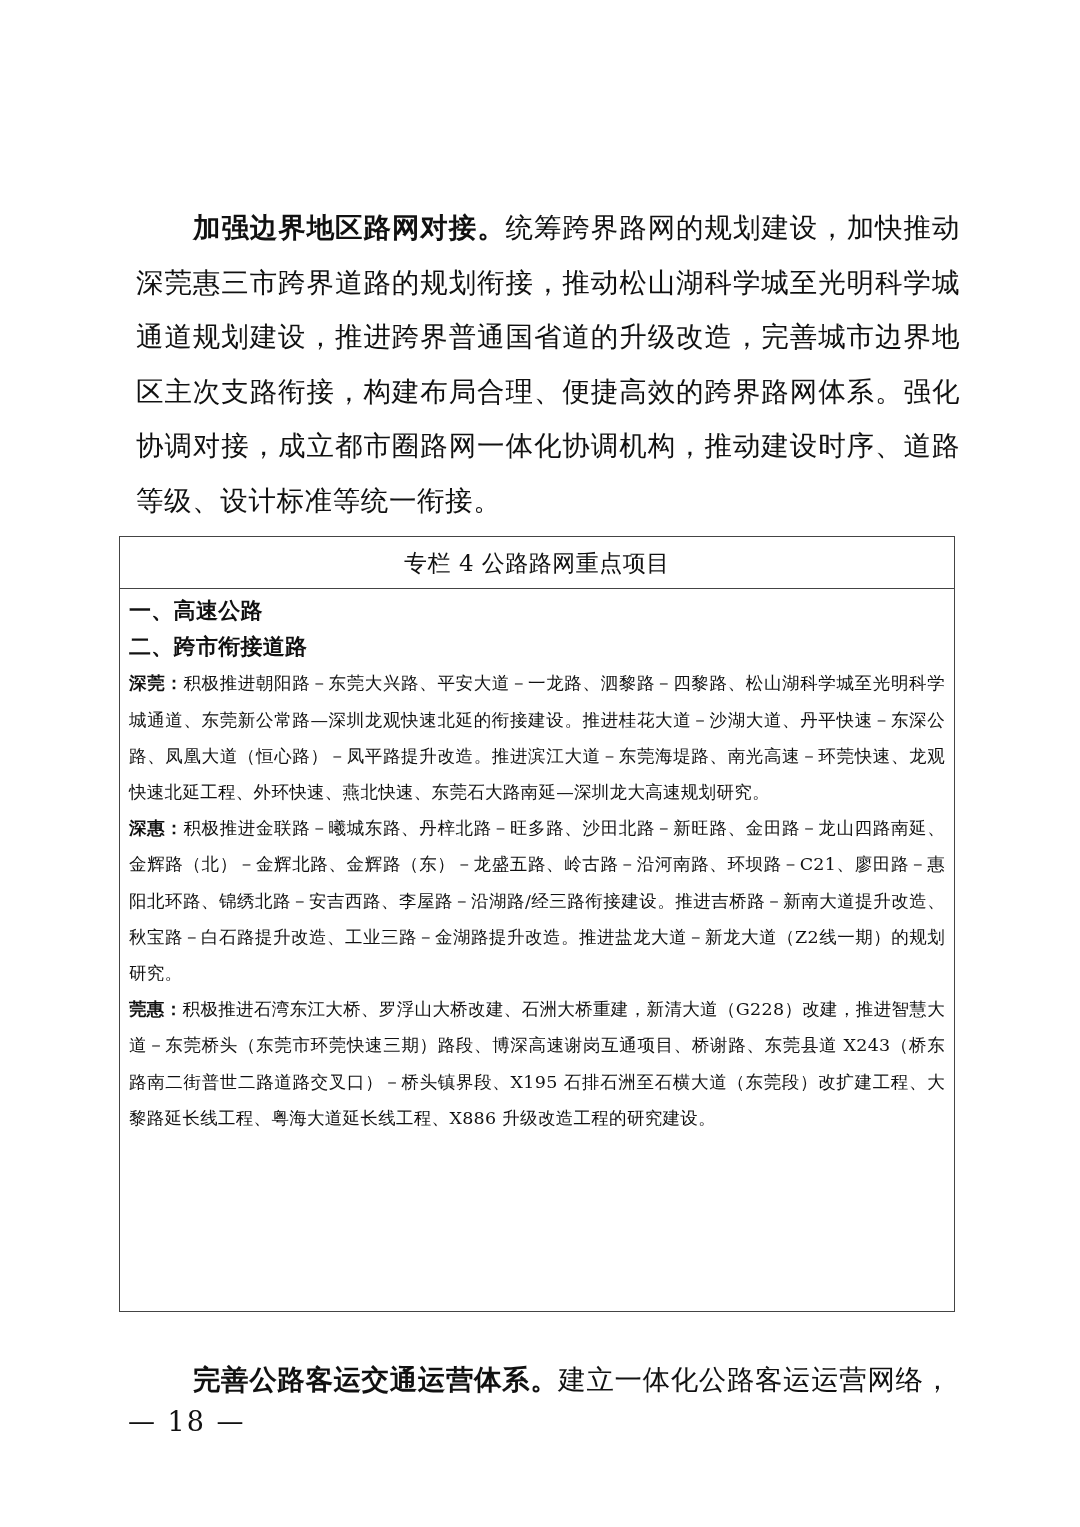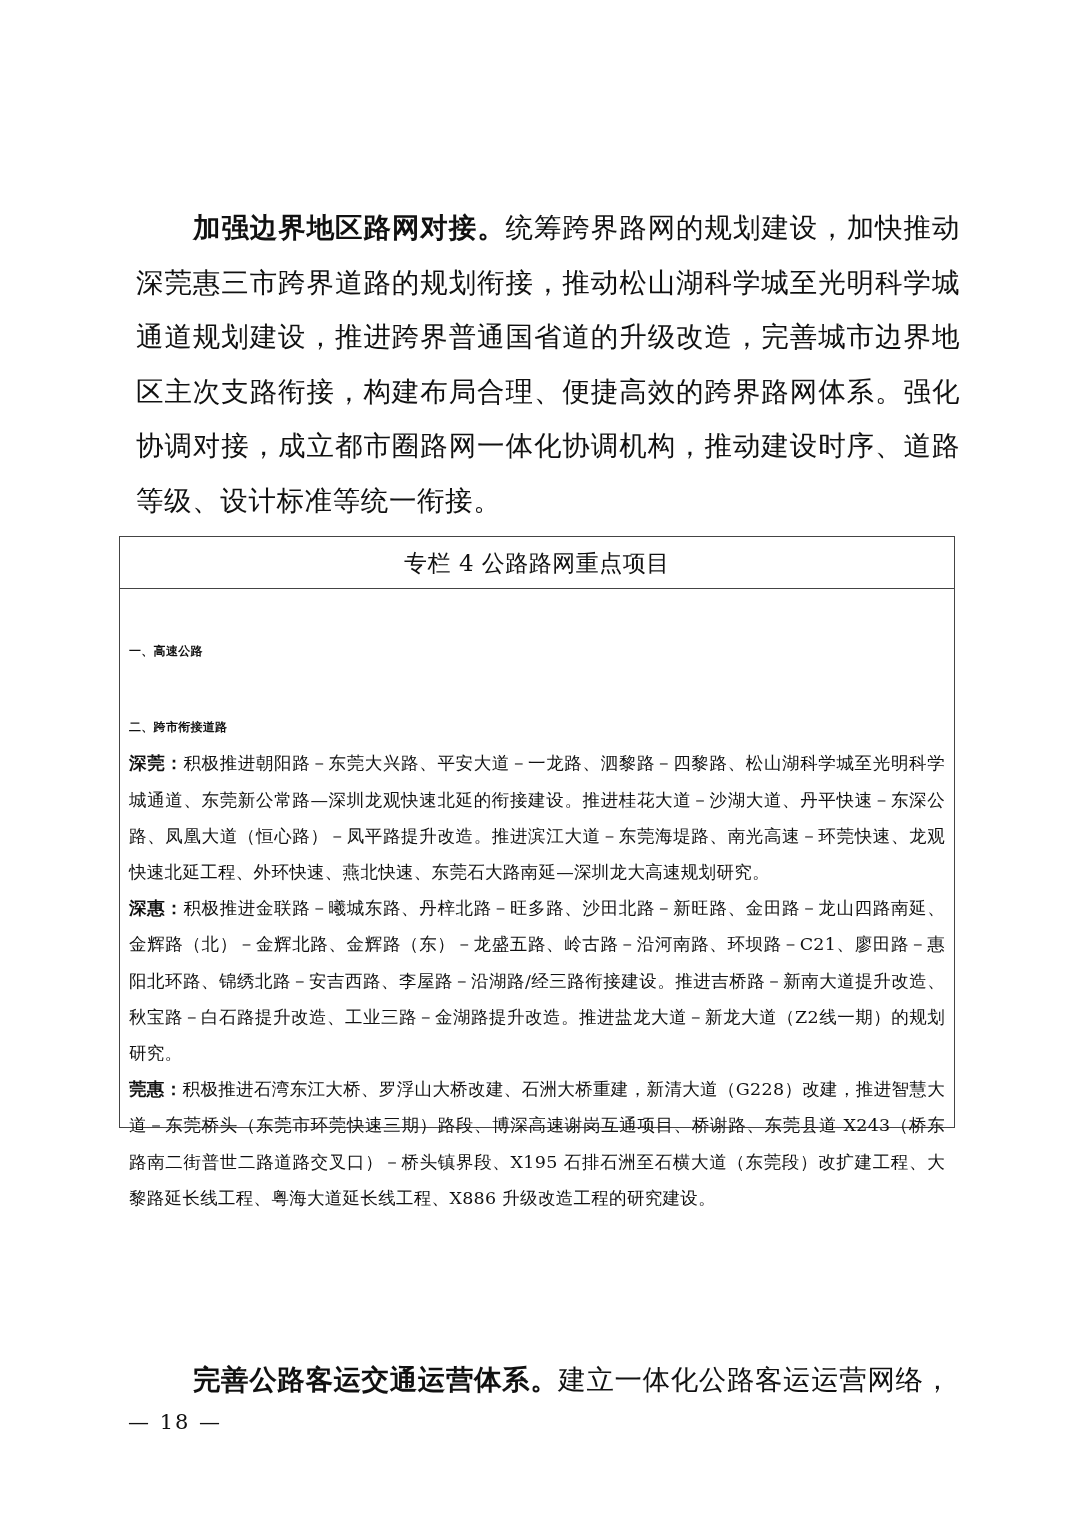--- a/index.html
+++ b/index.html
@@ -31,21 +31,21 @@
       font-family: "DejaVu Sans", "Liberation Sans", sans-serif;
     }
     #para1 { top: 192px; }
     #para2 { top: 1344px; }
 
     .box {
       position: absolute;
       left: 119px;
       top: 536px;
       width: 836px;
-      height: 592px;
+      height: 776px;
       border: 1.5px solid #444;
       box-sizing: border-box;
     }
     .box-title {
       height: 51px;
       border-bottom: 1.5px solid #444;
       text-align: center;
       font-size: 23px;
       line-height: 52px;
       letter-spacing: 0.5px;
@@ -56,33 +56,32 @@
       line-height: 36.2px;
       text-align: justify;
       letter-spacing: 0.3px;
     }
     .box-body p {
       margin: 0;
     }
     .box-body .heading {
       font-weight: bold;
       font-family: "DejaVu Sans", "Liberation Sans", sans-serif;
-      font-size: 12px;
-      margin-top: 40px;
+      font-size: 22px;
     }
     .box-body .region {
       font-weight: bold;
       font-family: "DejaVu Sans", "Liberation Sans", sans-serif;
       margin-top: 45px;
     }
     .page-num {
       position: absolute;
       left: 128px;
       top: 1405px;
-      font-size: 21px;
+      font-size: 27px;
       line-height: 34px;
       letter-spacing: 2px;
     }
   </style>
 </head>
 <body>
 
 <p class="para" id="para1"><span class="lead">加强边界地区路网对接。</span><span>统筹跨界路网的规划建设，加快推动深莞惠三市跨界道路的规划衔接，推动松山湖科学城至光明科学城通道规划建设，推进跨界普通国省道的升级改造，完善城市边界地区主次支路衔接，构建布局合理、便捷高效的跨界路网体系。强化协调对接，成立都市圈路网一体化协调机构，推动建设时序、道路等级、设计标准等统一衔接。</span></p>
 
 <div class="box">

